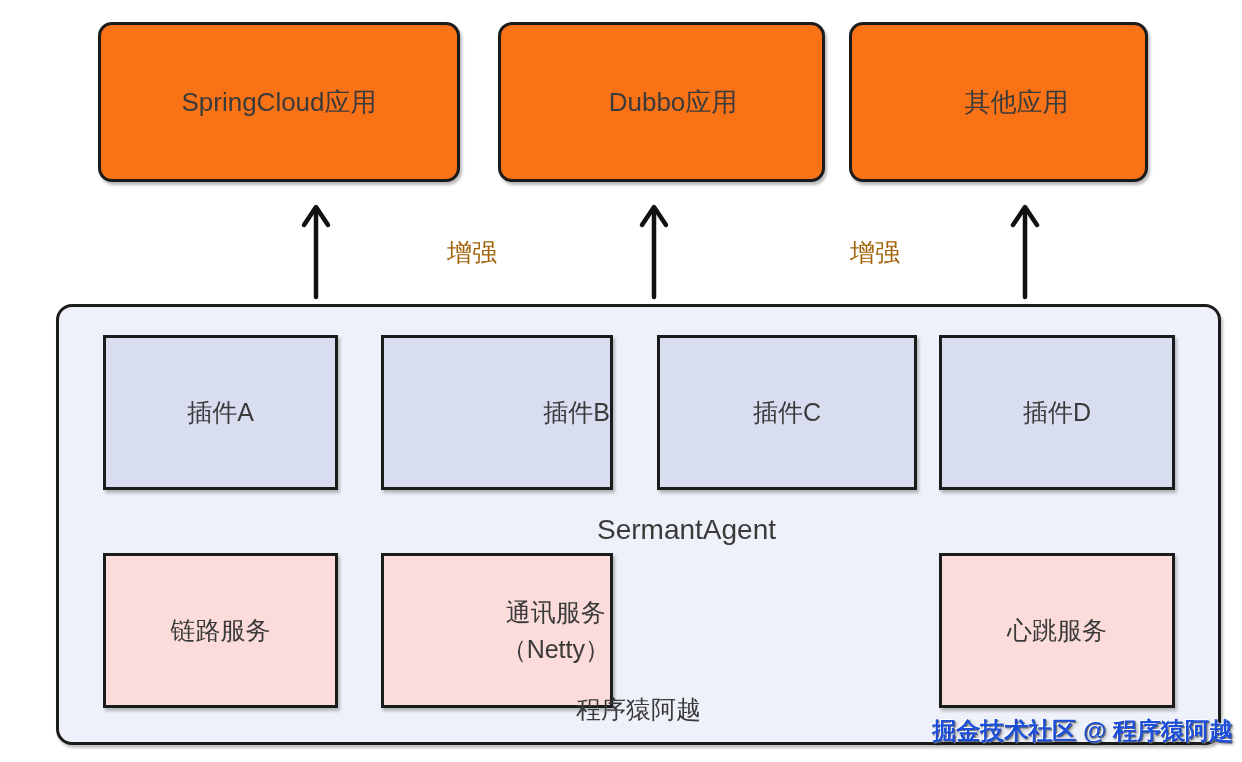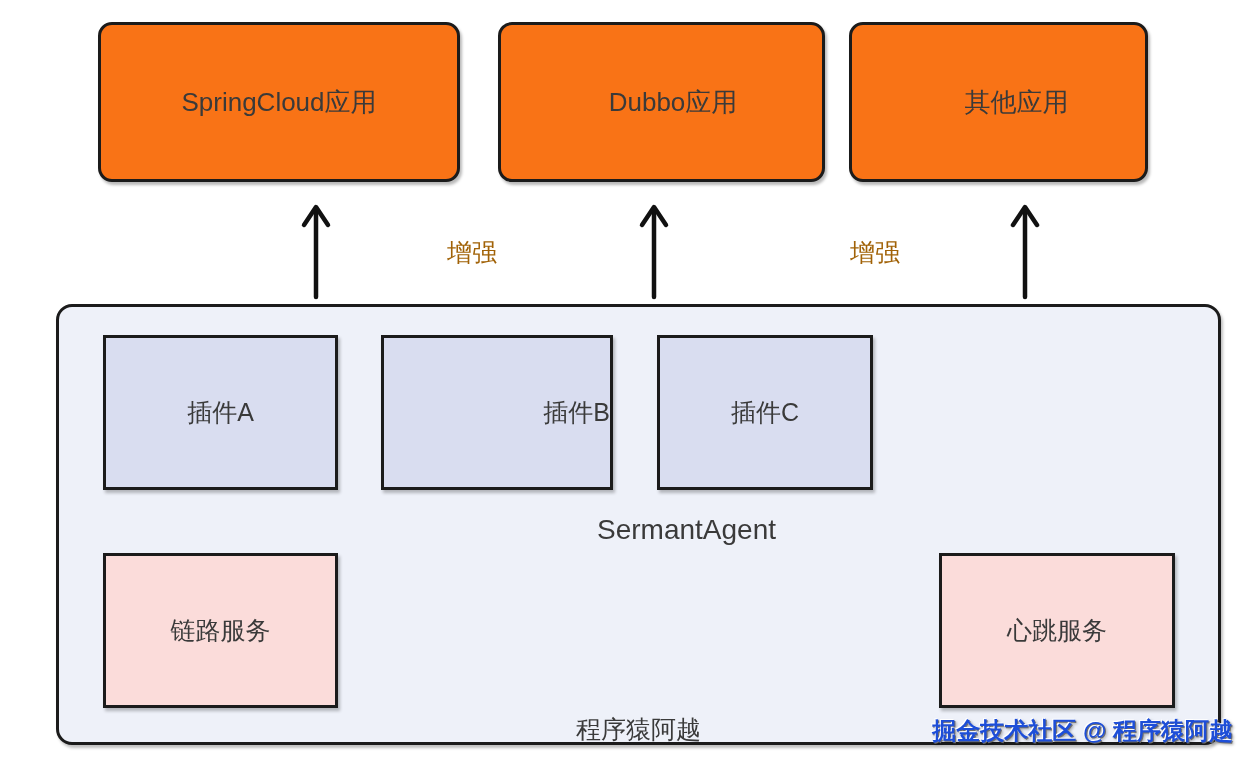--- a/index.html
+++ b/index.html
@@ -83,38 +83,38 @@
     font-size: 25px;
     color: #3a3a3a;
     white-space: pre-line;
     line-height: 37px;
   }
   .plugin-box  { top: 28px;  background: #d9ddf0; }
   .service-box { top: 246px; background: #fbdcda; }
 
   .col0 { left: 44px;  width: 235px; }
   .col1 { left: 322px; width: 232px; justify-content: flex-end; }
-  .col2 { left: 598px; width: 216px; }
+  .col2 { left: 598px; width: 260px; }
   .col3 { left: 880px; width: 236px; }
 
   .agent-title {
     position: absolute;
     top: 203px;
     left: 0;
     width: 100%;
     text-align: center;
     font-size: 28px;
     line-height: 40px;
     color: #3a3a3a;
     margin-left: 48px;
   }
 
   .agent-footer {
     position: absolute;
-    top: 406px;
+    top: 386px;
     left: 0;
     width: 100%;
     text-align: center;
     font-size: 25px;
     line-height: 32px;
     color: #3a3a3a;
   }
 
   
   .watermark {
@@ -167,26 +167,33 @@
 
     <div class="plugin-box col0">
       <span>插件A</span>
     </div>
     <div class="plugin-box col1">
       <span>插件B</span>
     </div>
     <div class="plugin-box col2">
       <span>插件C</span>
     </div>
+    <div class="plugin-box col3">
+      <span>插件D</span>
+    </div>
 
     <div class="agent-title">SermantAgent</div>
 
     <div class="service-box col0">
       <span>链路服务</span>
     </div>
+    <div class="service-box col1">
+      <span>通讯服务
+（Netty）</span>
+    </div>
     <div class="service-box col3">
       <span>心跳服务</span>
     </div>
 
     <div class="agent-footer">程序猿阿越</div>
   </div>
 
   <div class="watermark">掘金技术社区 @ 程序猿阿越</div>
 
 </div>

